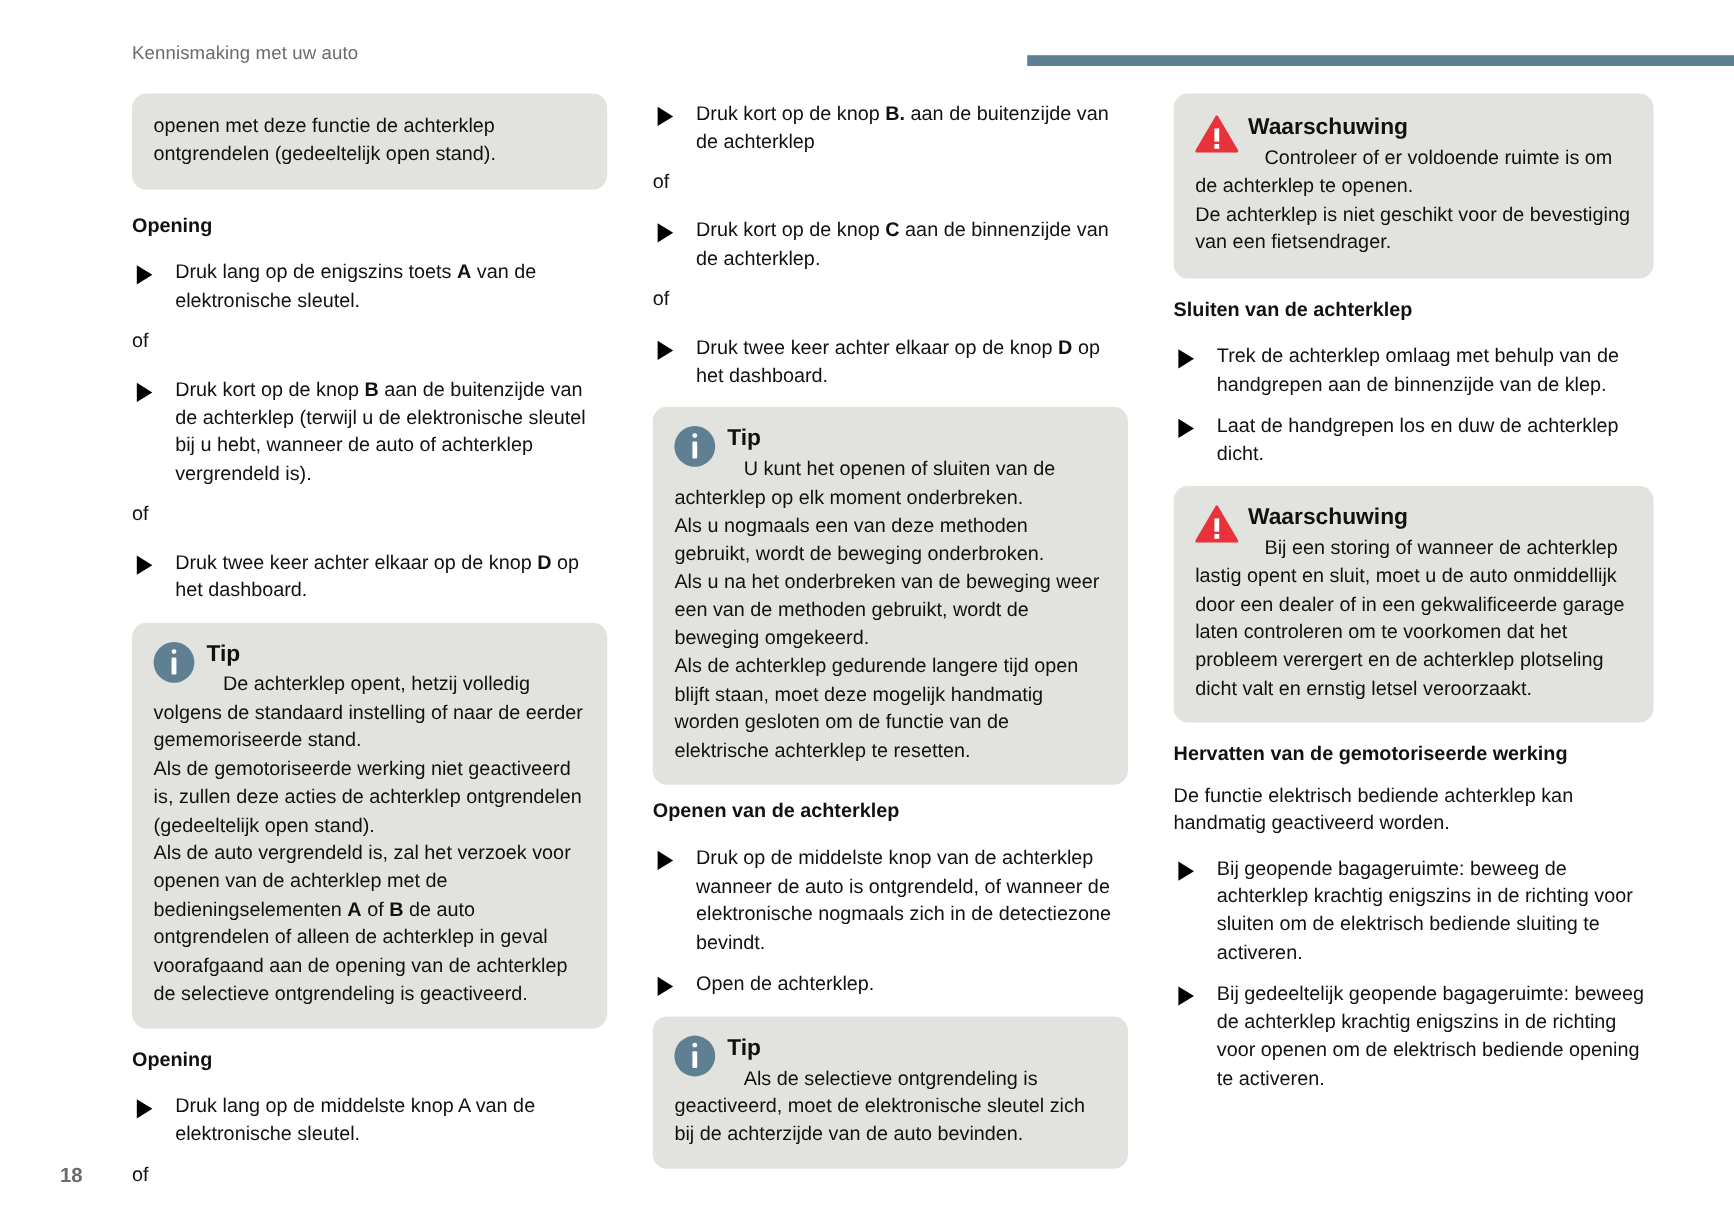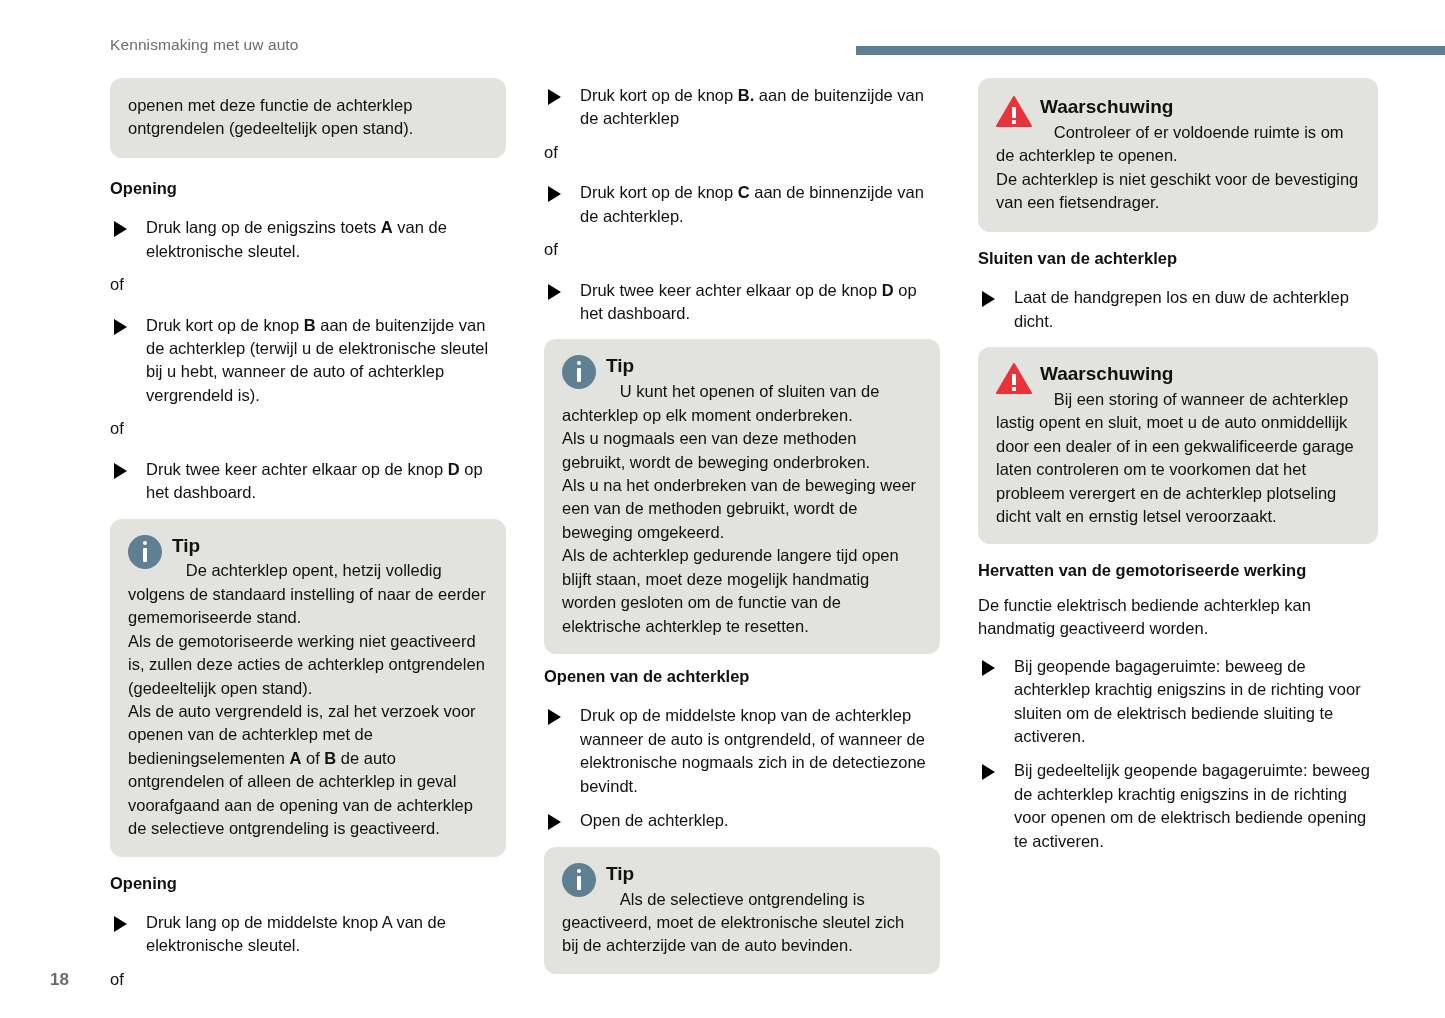--- a/index.html
+++ b/index.html
@@ -313,20 +313,23 @@
         <span class="callout-label">Waarschuwing</span><br>
         <span class="callout-para">&nbsp;&nbsp;&nbsp;<span>Controleer of er voldoende ruimte is om de achterklep te openen.</span></span>
         <span class="callout-para">De achterklep is niet geschikt voor de bevestiging van een fietsendrager.</span>
       </div>
     </div>
 
     <h3 class="section-heading tight-top">Sluiten van de achterklep</h3>
 
     <ul class="arrow-list">
       <li>
+        <span class="tri"></span><span>Trek de achterklep omlaag met behulp van de handgrepen aan de binnenzijde van de klep.</span>
+      </li>
+      <li>
         <span class="tri"></span><span>Laat de handgrepen los en duw de achterklep dicht.</span>
       </li>
     </ul>
 
     <div class="callout">
       <div class="callout-icon">
         <div class="warn-tri">
           <svg width="36" height="32" viewBox="0 0 36 32" aria-hidden="true">
             <path d="M18 1 L35 30 L1 30 Z" fill="#e8333a" stroke="#e8333a" stroke-width="2" stroke-linejoin="round"></path>
             <rect x="16" y="11" width="4" height="11" fill="#ffffff"></rect>

